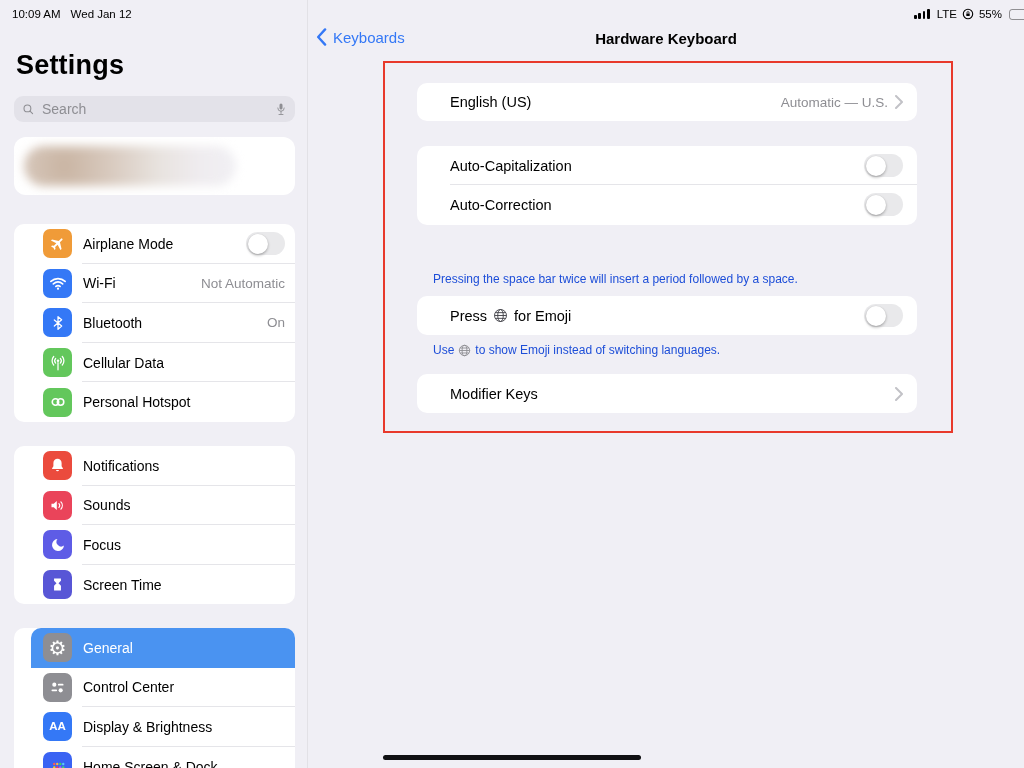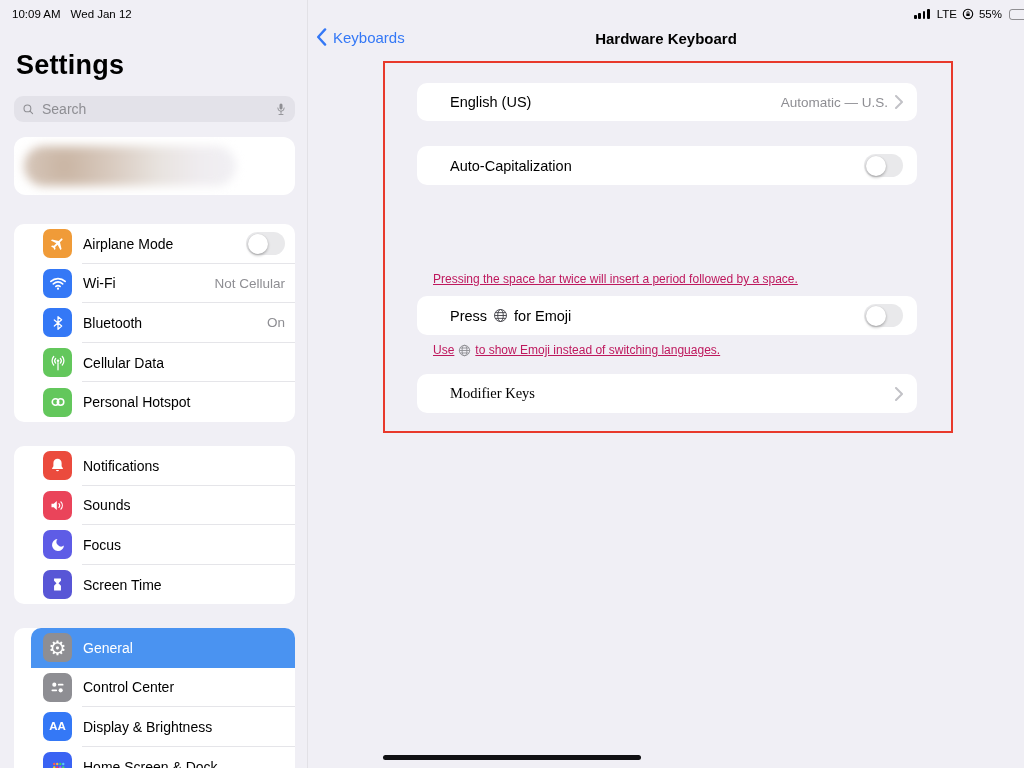--- a/index.html
+++ b/index.html
@@ -47,21 +47,21 @@
   .row.selected{background:#4a93f1;color:#fff;border-radius:10px 10px 0 0;}
   .row.selected:after{display:none;}
 
   
   .nav-back{position:absolute;left:316px;top:28px;display:flex;align-items:center;gap:6px;color:#3478f6;font-size:15px;cursor:default;}
   .nav-title{position:absolute;left:308px;top:30px;width:716px;text-align:center;font-size:15px;font-weight:700;}
   .content-card{left:417px;width:500px;}
   .content-card .row{height:39.3px;padding:0 14px 0 16px;}
   .content-card .row:not(:last-child):after{left:16px;}
   .content-card .row-label{font-size:14.5px;display:flex;align-items:center;gap:6px;}
-  .footnote{position:absolute;left:433px;width:470px;font-size:12px;color:#be185d;display:flex;align-items:center;gap:4px;line-height:14px;text-decoration:underline;}
+  .footnote{position:absolute;left:433px;width:470px;font-size:12px;color:#1d4ed8;display:flex;align-items:center;gap:4px;line-height:14px;}
   .red-box{position:absolute;left:383px;top:61px;width:570px;height:372px;border:2px solid #e8392b;box-sizing:border-box;pointer-events:none;}
   .home-indicator{position:absolute;left:383px;top:755px;width:258px;height:5px;border-radius:3px;background:#101013;}
   .glyph{line-height:1;color:#fff;}
 </style>
 </head>
 <body>
 
 <div class="screen">
 
   <div class="statusbar">
@@ -128,21 +128,21 @@
       <div class="row">
         <span class="icon" style="background:#3478f6;">
           <svg width="18" height="18" viewBox="0 0 24 24" fill="none" stroke="#fff" stroke-width="2.3" stroke-linecap="round">
               <path d="M2.5 9.8C8 4.9 16 4.9 21.5 9.8"></path>
               <path d="M5.8 13.2c3.7-3.1 8.7-3.1 12.4 0"></path>
               <path d="M9.2 16.6c1.7-1.4 3.9-1.4 5.6 0"></path>
               <circle cx="12" cy="19.6" r="1.5" fill="#fff" stroke="none"></circle>
             </svg>
         </span>
         <span class="row-label">Wi-Fi</span>
-        <span class="row-value">Not Cellular</span>
+        <span class="row-value">Not Automatic</span>
       </div>
       <div class="row">
         <span class="icon" style="background:#3478f6;">
           <svg width="16" height="16" viewBox="0 0 24 24" fill="none" stroke="#fff" stroke-width="1.9" stroke-linejoin="round" stroke-linecap="round">
               <path d="M6.5 7.5l11 9L12 21.5V2.5l5.5 4.5-11 9.5"></path>
             </svg>
         </span>
         <span class="row-label">Bluetooth</span>
         <span class="row-value">On</span>
       </div>
@@ -273,20 +273,26 @@
     </div>
   </div>
 
   <div class="card content-card" style="top:146px;">
     <div class="row">
       <span class="row-label">Auto-Capitalization</span>
       <span class="toggle">
           <span class="knob"></span>
         </span>
     </div>
+    <div class="row">
+      <span class="row-label">Auto-Correction</span>
+      <span class="toggle">
+          <span class="knob"></span>
+        </span>
+    </div>
   </div>
 
   <div class="footnote" style="top:272px;">
     <span>Pressing the space bar twice will insert a period followed by a space.</span>
   </div>
 
   <div class="card content-card" style="top:296px;">
     <div class="row" style="height:39px;">
       <span class="row-label">
         <span>Press</span>
@@ -311,21 +317,21 @@
       <svg width="13" height="13" viewBox="0 0 20 20" fill="none" stroke="#8a8a8e" stroke-width="1.3">
           <circle cx="10" cy="10" r="8"></circle>
           <ellipse cx="10" cy="10" rx="3.7" ry="8"></ellipse>
           <path d="M2 10h16M3.3 6.2h13.4M3.3 13.8h13.4"></path>
         </svg>
     </span>
     <span>to show Emoji instead of switching languages.</span>
   </div>
 
   <div class="card content-card" style="top:374px;">
-    <div class="row" style="height:39px;font-family:Liberation Serif, serif;">
+    <div class="row" style="height:39px;">
       <span class="row-label">Modifier Keys</span>
       <span class="chev">
         <svg width="8" height="14" viewBox="0 0 8 14">
             <path d="M1 1l6 6-6 6" fill="none" stroke="#c2c2c7" stroke-width="2" stroke-linecap="round" stroke-linejoin="round"></path>
           </svg>
       </span>
     </div>
   </div>
 
   <div class="red-box"></div>

